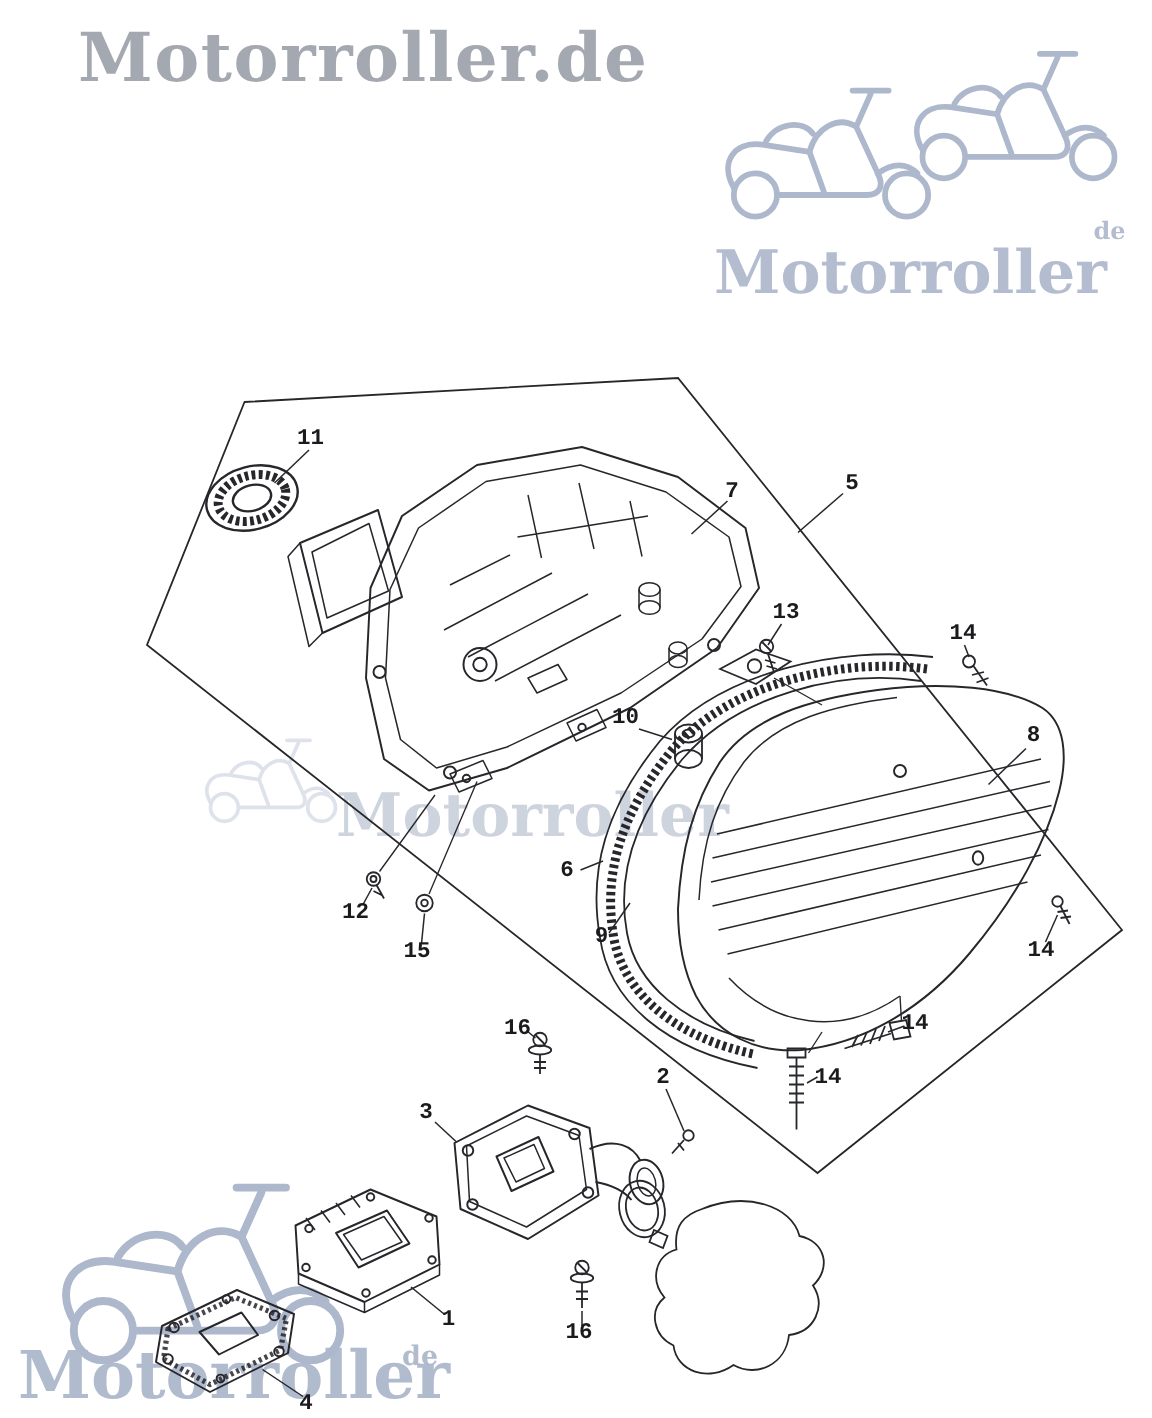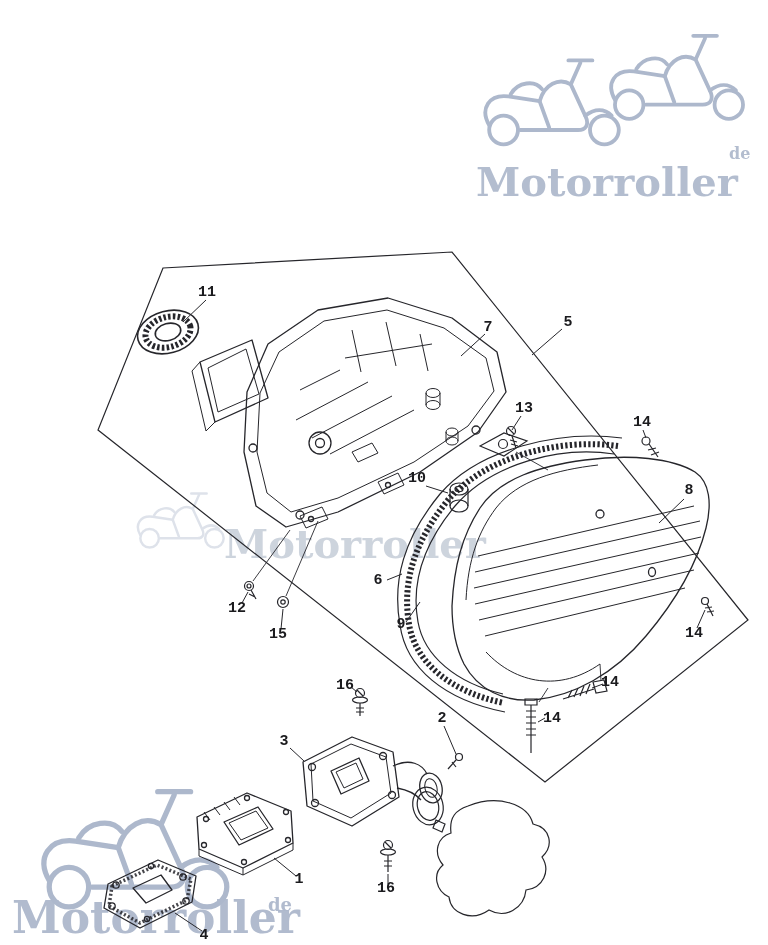--- a/index.html
+++ b/index.html
@@ -43,20 +43,21 @@
           <path d="M16,66 C8,52 16,40 32,42 L58,46 C62,32 74,26 84,32 L96,58 C100,66 96,70 90,70 L42,70"></path>
           <path d="M84,32 L92,14 M82,12 L102,12"></path>
           <path d="M34,40 C40,30 54,28 60,36"></path>
           <path d="M58,46 L66,68"></path>
           <path d="M96,58 C104,52 112,52 118,58"></path>
         </g>
       </symbol>
     </defs>
   </svg>
 
+  <div class="wm wm-head">Motorroller.de</div>
 
   <svg class="scooter" style="left:470px; top:46px; width:168px; height:108px;" viewBox="0 0 140 90">
       <use href="#scooter"></use>
     </svg>
   <svg class="scooter" style="left:596px; top:20px; width:166px; height:110px;" viewBox="0 0 140 90">
       <use href="#scooter"></use>
     </svg>
   <div class="wm wm-blue wm-brand-tr">Motorroller</div>
   <div class="wm wm-blue wm-de-tr">de</div>
 

